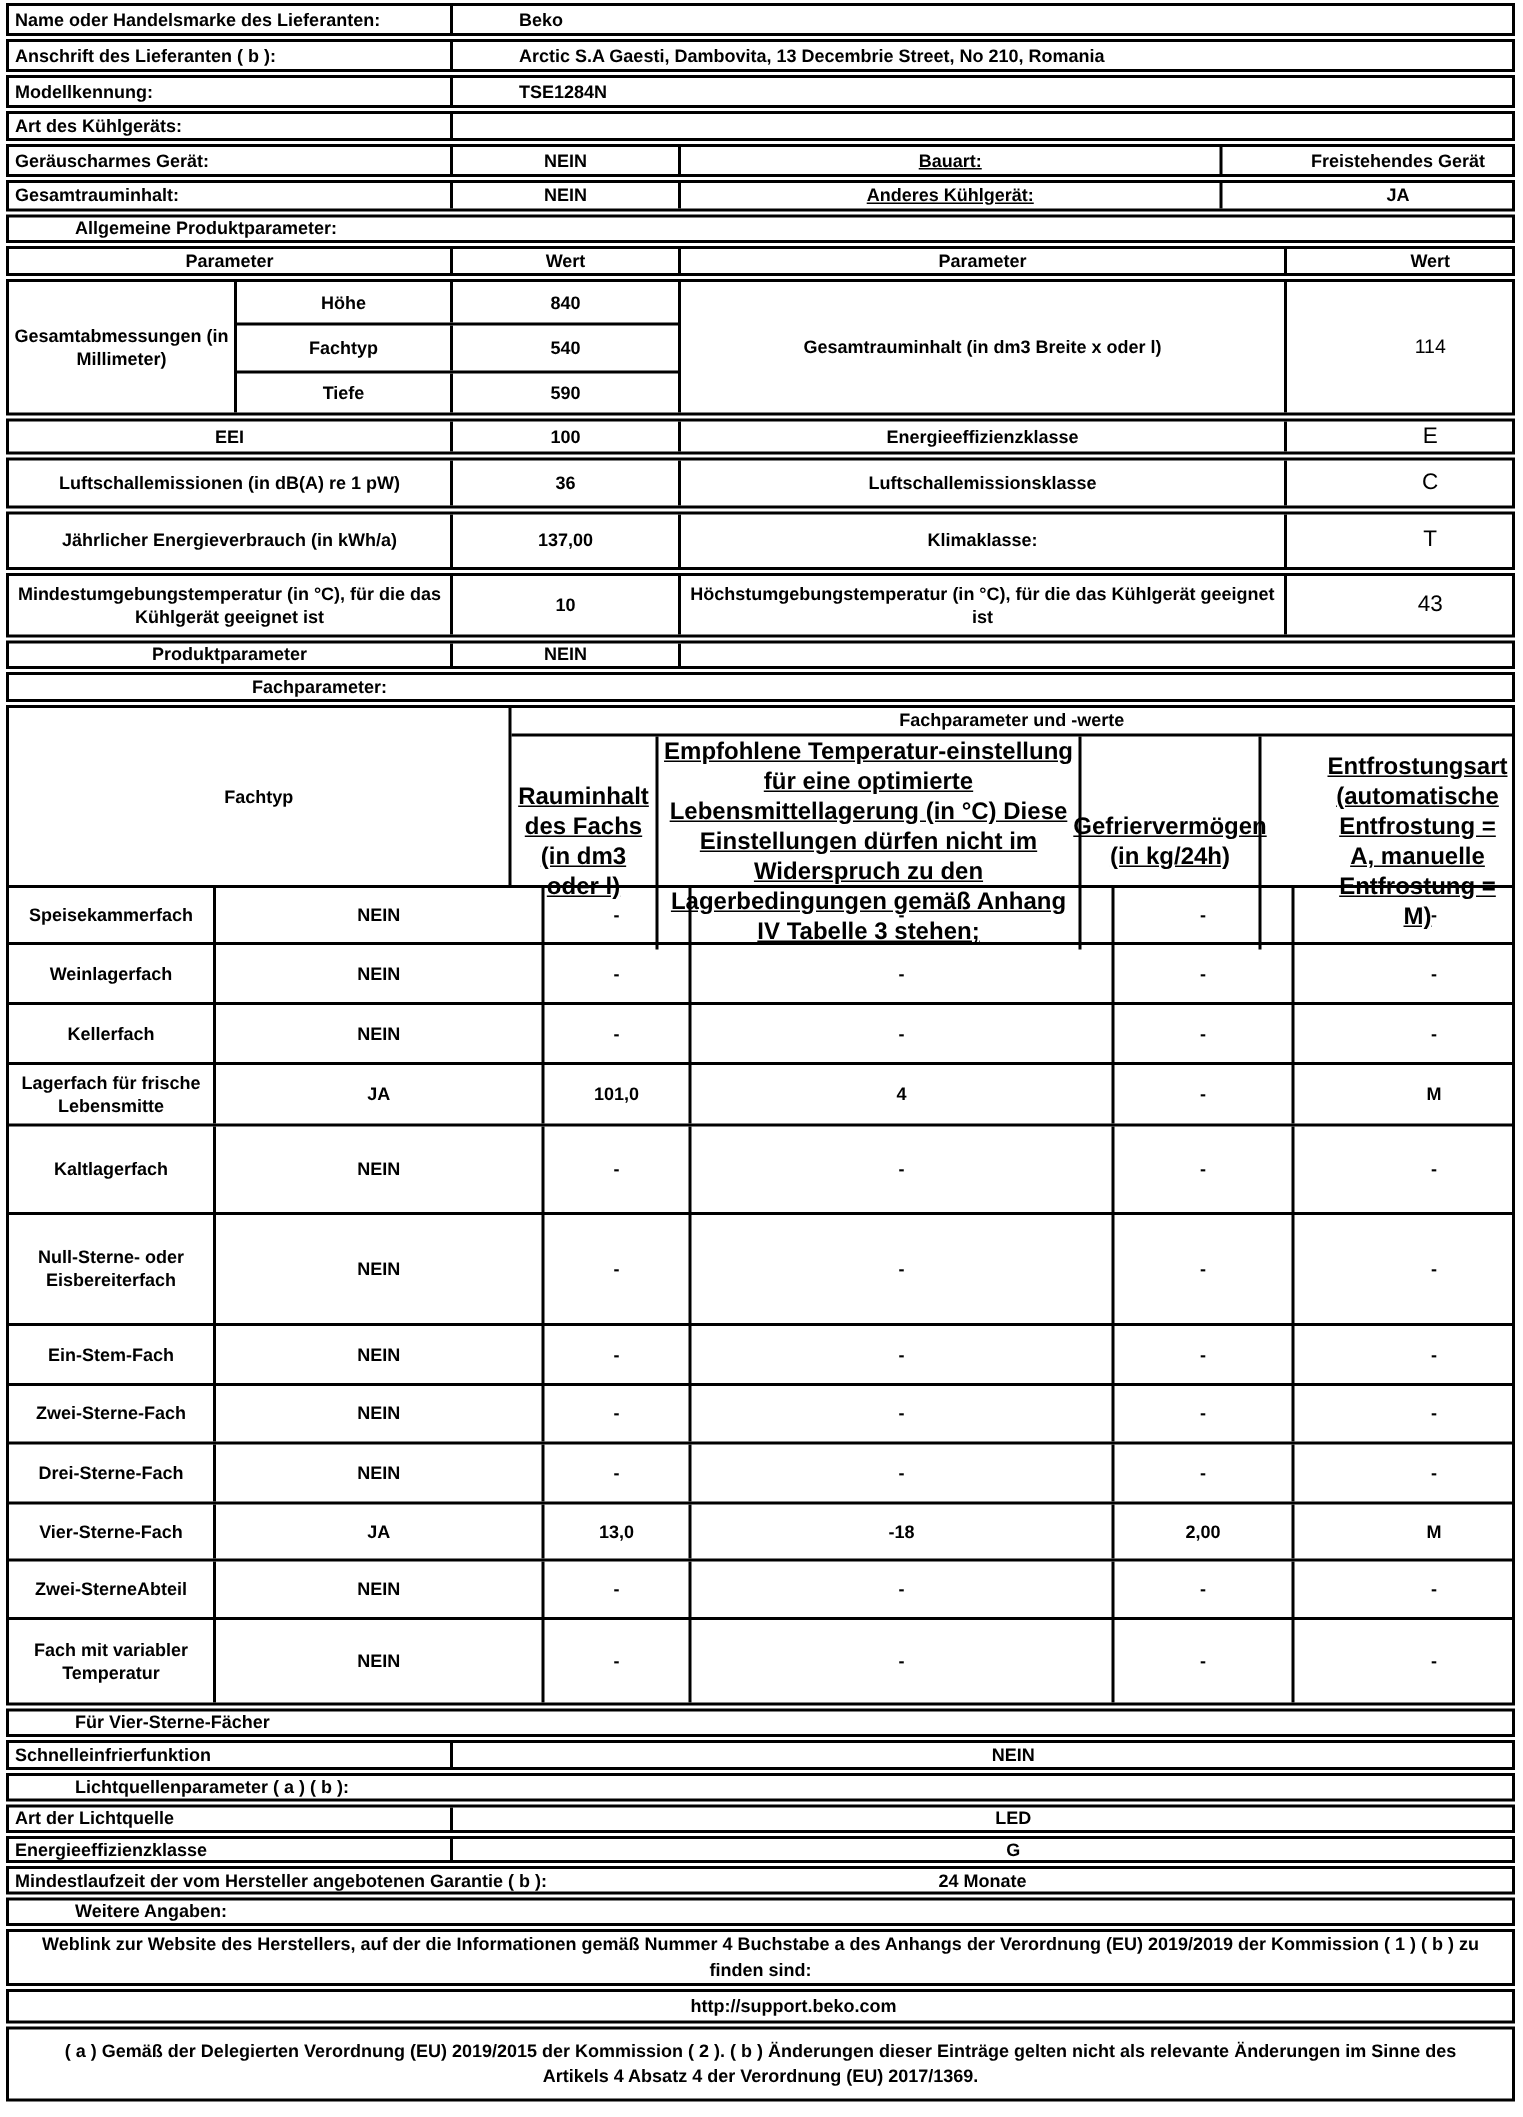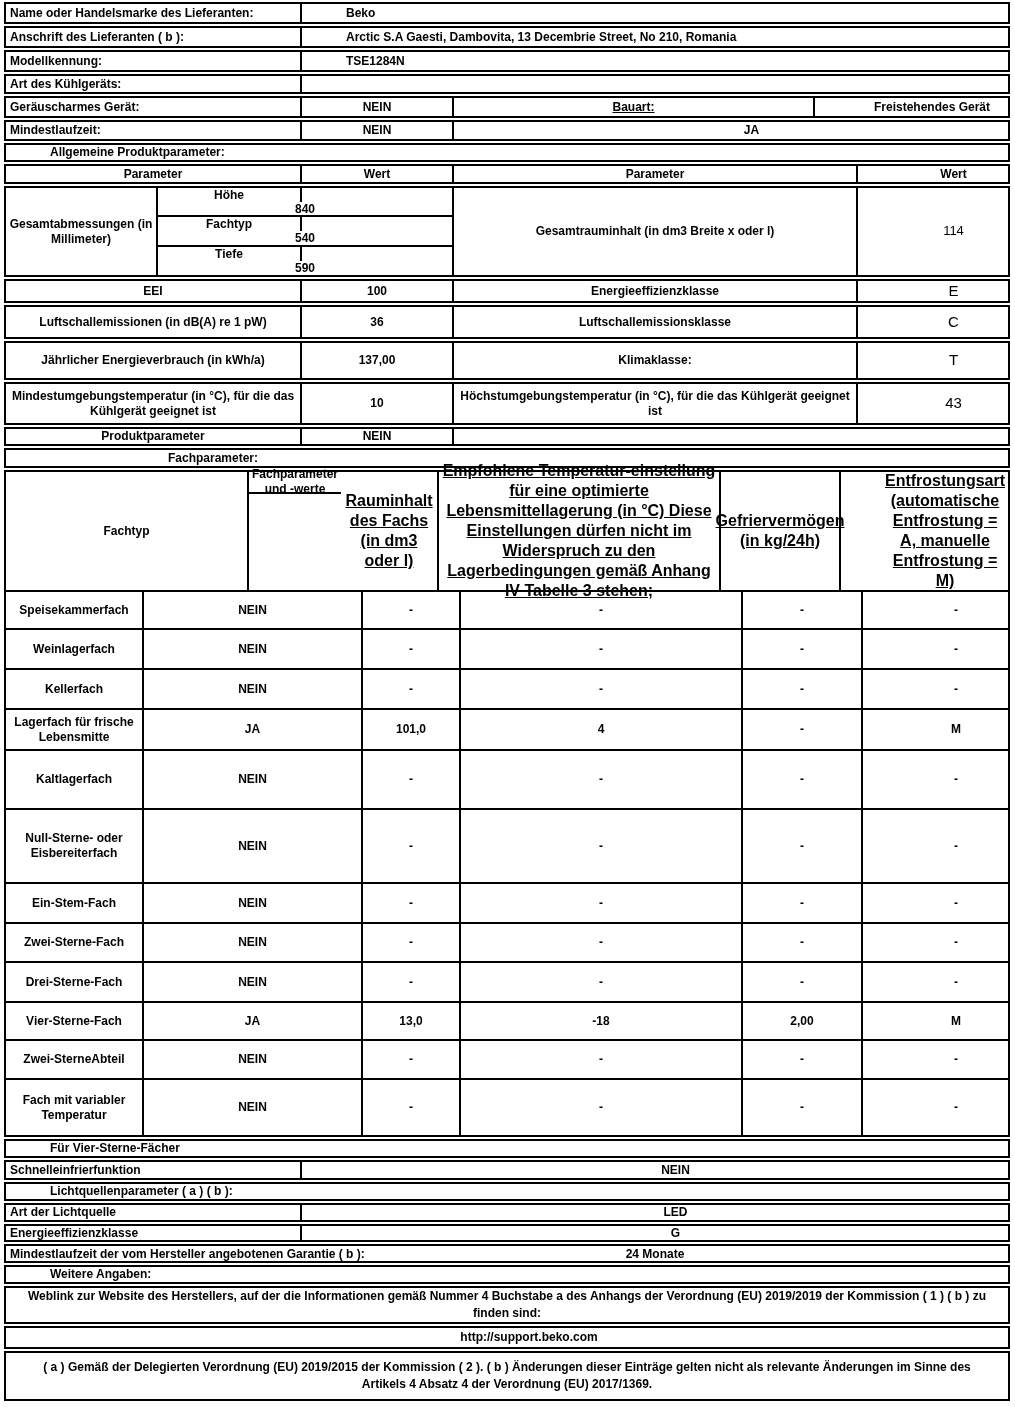--- a/index.html
+++ b/index.html
@@ -15,29 +15,29 @@
   .ctr{justify-content:center;text-align:center;padding:1px 3px;}
   .wA{width:296px;}  
   .wB{width:152px;}  
   .wQ{width:361px;text-decoration:underline;}  
   .wP{width:404px;}  
   .grow{flex:1;padding-left:44px;}
   .thin{font-weight:400;font-size:15px;}
   .thin-s{font-weight:400;font-size:13px;}
   
   .dimsub{display:flex;flex-direction:column;width:296px;border-right:2px solid #000;box-sizing:border-box;}
-  .dimrow{display:flex;border-bottom:2px solid #000;flex-direction:column;}
+  .dimrow{display:flex;border-bottom:2px solid #000;}
   .dimrow:last-child{border-bottom:none;border-radius:10px;}
   .dimname{width:144px;border-right:2px solid #000;}
   .dimval{flex:1;}
   .dimcell{box-sizing:border-box;display:flex;align-items:center;justify-content:center;text-align:center;}
   
   .f1{width:138px;} .f2{width:219px;} .f3{width:98px;} .f4{width:282px;} .f5{width:120px;}
   .frow{display:flex;border-top:2px solid #000;}
-  .fhead-right{flex:1;display:flex;border-radius:32px;}
+  .fhead-right{flex:1;display:flex;flex-direction:column;border-radius:32px;}
   .subhdr{font-size:16px;text-decoration:underline;}
   .warranty-row{position:relative;display:flex;align-items:center;}
   .warranty-val{position:absolute;left:296px;right:0;text-align:center;}
   .note{justify-content:center;text-align:center;line-height:1.45;}
 </style>
 </head>
 <body>
 
 <div class="sheet">
 
@@ -59,22 +59,23 @@
     <div class="cell lbl grow"></div>
   </div>
 
   <div class="blk row" style="height:22px">
     <div class="cell lbl wA">Geräuscharmes Gerät:</div>
     <div class="cell ctr wB">NEIN</div>
     <div class="cell ctr wQ">Bauart:</div>
     <div class="cell ctr grow">Freistehendes Gerät</div>
   </div>
   <div class="blk row" style="height:21px">
-    <div class="cell lbl wA">Mindestlaufzeit:</div>
+    <div class="cell lbl wA">Gesamtrauminhalt:</div>
     <div class="cell ctr wB">NEIN</div>
+    <div class="cell ctr wQ">Anderes Kühlgerät:</div>
     <div class="cell ctr grow">JA</div>
   </div>
 
   <div class="blk row" style="height:19px">
     <div class="cell lbl grow">Allgemeine Produktparameter:</div>
   </div>
 
   <div class="blk row" style="height:20px">
     <div class="cell ctr wA">Parameter</div>
     <div class="cell ctr wB">Wert</div>

